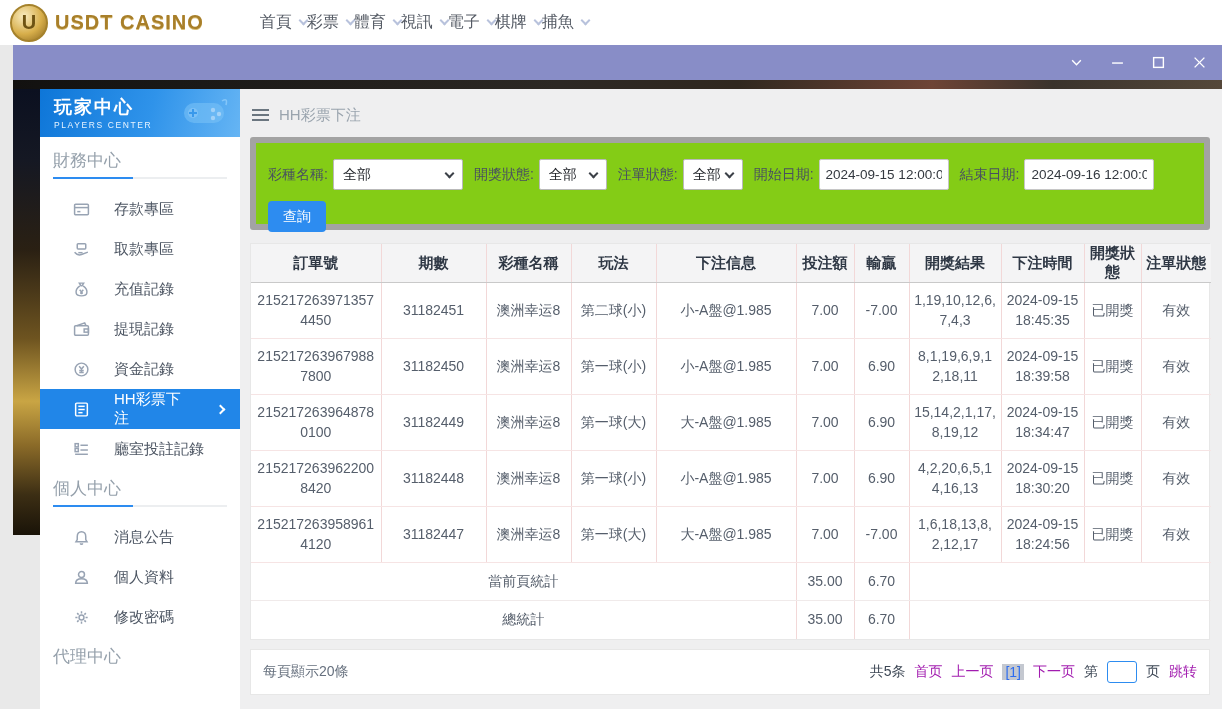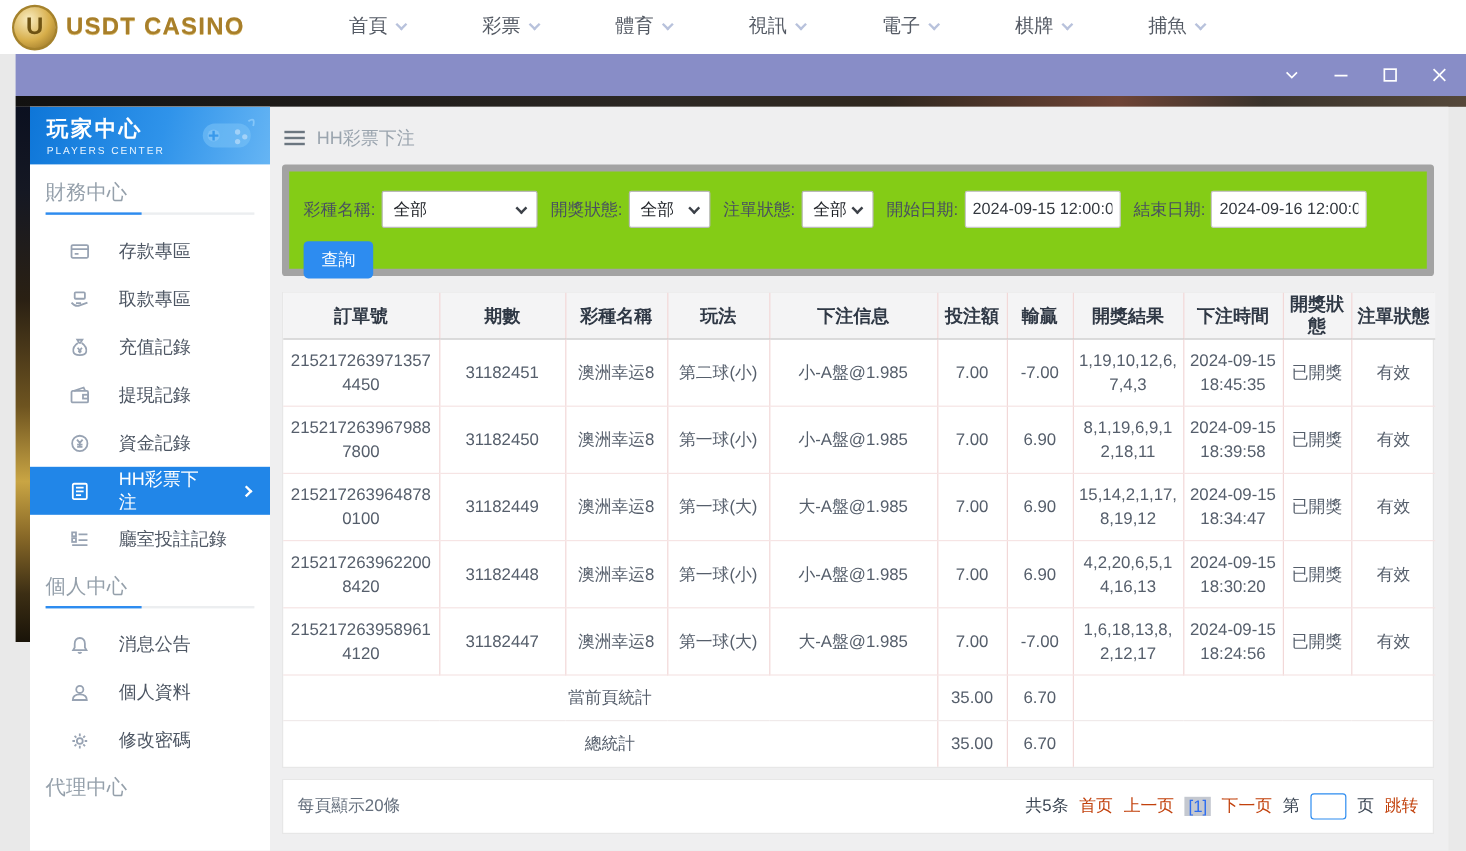--- a/index.html
+++ b/index.html
@@ -4,35 +4,35 @@
 <style>
   * { margin:0; padding:0; box-sizing:border-box; }
   html,body { width:1222px; height:709px; overflow:hidden; }
   body { position:relative; background:#e9e9e9; font-family:"Liberation Sans","DejaVu Sans",sans-serif; }
 
   
   .site-header { position:absolute; left:0; top:0; width:1222px; height:45px; background:#fff; display:flex; align-items:center; z-index:5; }
   .logo { display:flex; align-items:center; gap:7px; margin-left:10px; cursor:pointer; }
   .logo-coin { width:38px; height:38px; border-radius:50%; background:radial-gradient(circle at 35% 30%, #f9ecc0, #d7ae4a 55%, #8a671f); border:2px solid #a5822c; display:flex; align-items:center; justify-content:center; font-weight:bold; font-size:20px; color:#6e5313; }
   .logo-text { font-size:20px; font-weight:800; color:#a87f2a; letter-spacing:1px; text-shadow:0 1px 0 #d9bc72; }
-  .nav { display:flex; gap:64px; margin-left:87px; }
+  .nav { display:flex; margin-left:56px; }
   .nav-item { display:flex; align-items:center; gap:8px; font-size:16px; color:#545a64; cursor:pointer; }
   .chev { display:inline-block; width:7px; height:7px; border-right:2px solid #b8c2dc; border-bottom:2px solid #b8c2dc; transform:rotate(45deg); margin-top:-4px; }
 
   
   .titlebar { position:absolute; left:13px; top:45px; width:1209px; height:35px; background:#888dc7; display:flex; align-items:center; justify-content:flex-end; gap:27px; padding-right:16px; z-index:4; }
   .wc { width:14px; height:14px; display:flex; align-items:center; justify-content:center; cursor:pointer; }
   .wc svg { display:block; }
 
   
   .bg-strip { position:absolute; left:13px; top:80px; width:1209px; height:9px; background:linear-gradient(90deg,#121110 0%,#2c2824 45%,#30281f 60%,#6e4436 76%,#3a332c 86%,#55483a 100%); }
   .left-art { position:absolute; left:13px; top:89px; width:27px; height:446px; background:linear-gradient(180deg,#0b1020 0%,#151823 16%,#2a2013 36%,#6e5420 56%,#c9a544 70%,#8a6a28 80%,#3c2e14 91%,#191308 100%); }
 
   
-  .app-window { position:absolute; left:25px; top:89px; width:1182px; height:620px; display:flex; background:#efeff0; }
+  .app-window { position:absolute; left:40px; top:89px; width:1182px; height:620px; display:flex; background:#efeff0; }
 
   
   .sidebar { width:200px; background:#fff; flex:none; overflow:hidden; }
   .sb-header { height:48px; background:linear-gradient(105deg,#0e76d8 0%,#2f93ea 55%,#66b5f4 100%); color:#fff; padding:6px 0 0 14px; position:relative; overflow:hidden; }
   .sb-title { font-size:18px; font-weight:bold; letter-spacing:2px; }
   .sb-sub { font-size:8.5px; letter-spacing:1.6px; color:#e8f4ff; margin-top:1px; }
   .sb-header svg.pad { position:absolute; right:10px; top:8px; opacity:.55; }
   .sb-section-title { margin:12px 0 0 13px; font-size:17px; color:#95a0ab; height:22px; }
   .sb-divider { margin:6px 13px 0 13px; height:2px; background:#eceef0; position:relative; }
   .sb-divider::before { content:""; position:absolute; left:0; top:0; width:80px; height:2px; background:#2d8cf0; }
@@ -64,21 +64,21 @@
   table { width:100%; border-collapse:collapse; table-layout:fixed; }
   th { height:38px; background:#f4f4f5; font-size:15px; color:#2f3845; font-weight:bold; border-bottom:1px solid #c9c9c9; border-right:1px solid #f2d8d8; padding:0 1px; }
   th:last-child { border-right:none; }
   td { height:56px; text-align:center; font-size:14px; color:#555e6b; border-right:1px solid #f2d8d8; border-bottom:1px solid #f6e4e4; padding:2px 4px; word-break:break-all; line-height:1.4; }
   td:last-child { border-right:none;margin-top:28px; }
   tr.summary td { height:38px; border-bottom:1px solid #f0eaea; }
   tr.summary:last-child td { border-bottom:none; }
 
   .pagination-panel { margin-top:9px; background:#fff; border:1px solid #e7e7e7; height:46px; display:flex; align-items:center; justify-content:space-between; padding:0 12px; font-size:14px; color:#66707e; }
   .pg-right { display:flex; align-items:center; gap:9px; color:#3c4654; }
-  .pg-link { color:#c2410c; cursor:pointer; }
+  .pg-link { color:#a21caf; cursor:pointer; }
   .pg-current { background:#c4c8d0; color:#2d6cf0; padding:0 3px; cursor:pointer; }
   .pg-input { width:30px; height:22px; border:1px solid #2d8cf0; border-radius:3px; }
 </style>
 </head>
 <body>
 
 <header class="site-header">
   <div class="logo">
     <div class="logo-coin">U</div>
     <div class="logo-text">USDT CASINO</div>

